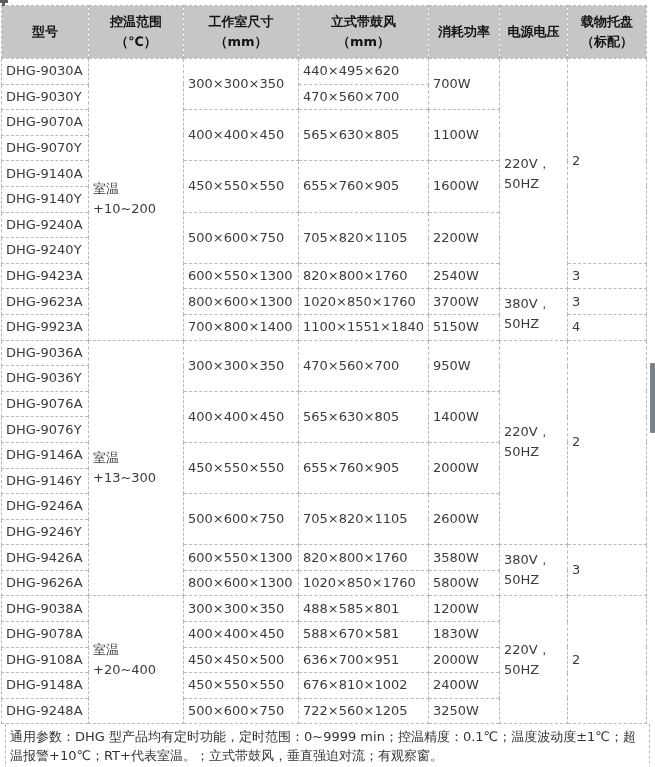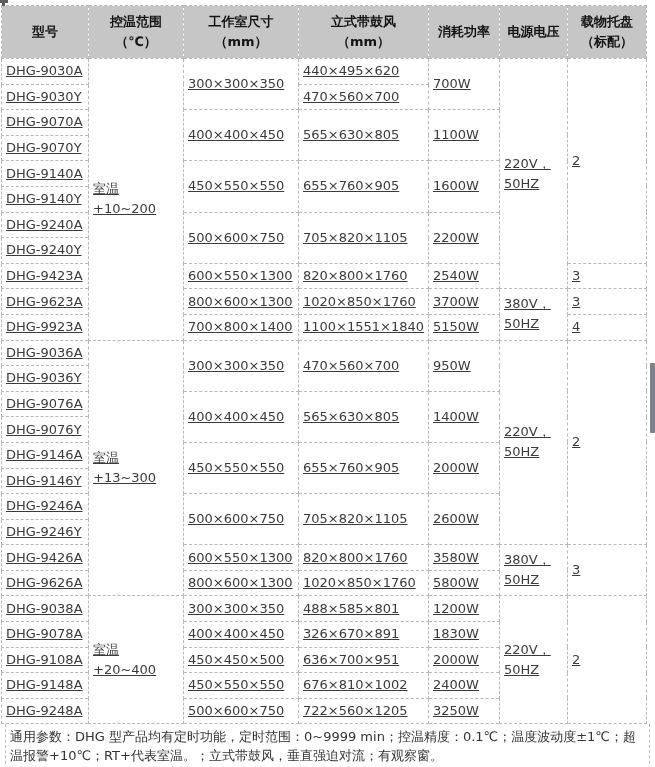--- a/index.html
+++ b/index.html
@@ -18,21 +18,21 @@
   col.outer{width:130px} col.power{width:71px} col.voltage{width:68px} col.tray{width:79px}
   th,td{
     border:1px dashed #b9b9b9;
     font-size:13px;line-height:1.55;
     padding:1px 4px;overflow:hidden;
   }
   th{
     background:#c6c6c6;color:#141414;font-weight:bold;
     text-align:center;height:50px;vertical-align:middle;
   }
-  tbody tr{height:25.6px;text-decoration:underline;}
+  tbody tr{height:25.6px;}
   td{
     text-align:left;vertical-align:middle;color:#3b3b3b;
     white-space:pre-line;
   }
   .footer-box{
     box-sizing:border-box;width:645px;margin:0 0 0 5px;
     border:1px dashed #b9b9b9;border-top:none;
     font-size:13px;line-height:19px;color:#333;
     padding:3px 4px;white-space:pre-line;
   }
@@ -211,21 +211,21 @@
         <td class="col-work">300×300×350</td>
         <td class="col-outer">488×585×801</td>
         <td class="col-power">1200W</td>
         <td class="col-voltage" rowspan="5">220V，
 50HZ</td>
         <td class="col-tray" rowspan="5">2</td>
       </tr>
       <tr>
         <td class="col-model">DHG-9078A</td>
         <td class="col-work">400×400×450</td>
-        <td class="col-outer">326×670×891</td>
+        <td class="col-outer">588×670×581</td>
         <td class="col-power">1830W</td>
       </tr>
       <tr>
         <td class="col-model">DHG-9108A</td>
         <td class="col-work">450×450×500</td>
         <td class="col-outer">636×700×951</td>
         <td class="col-power">2000W</td>
       </tr>
       <tr>
         <td class="col-model">DHG-9148A</td>

